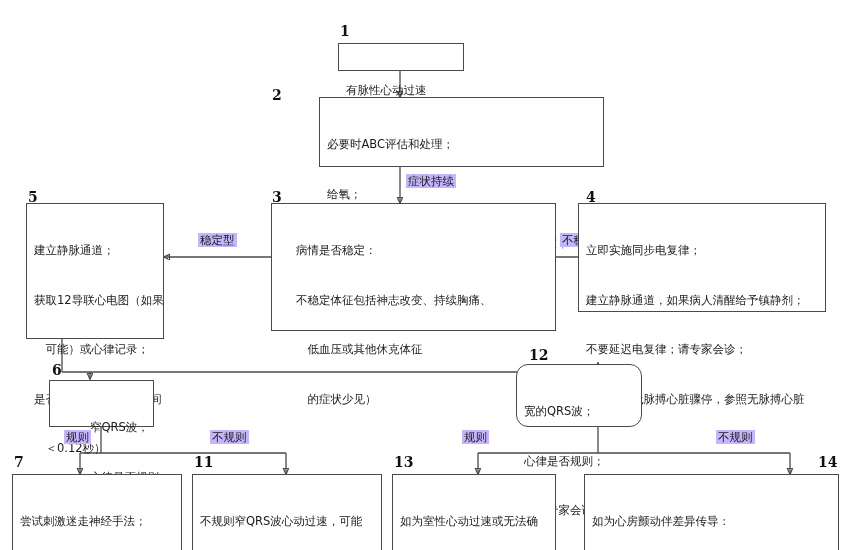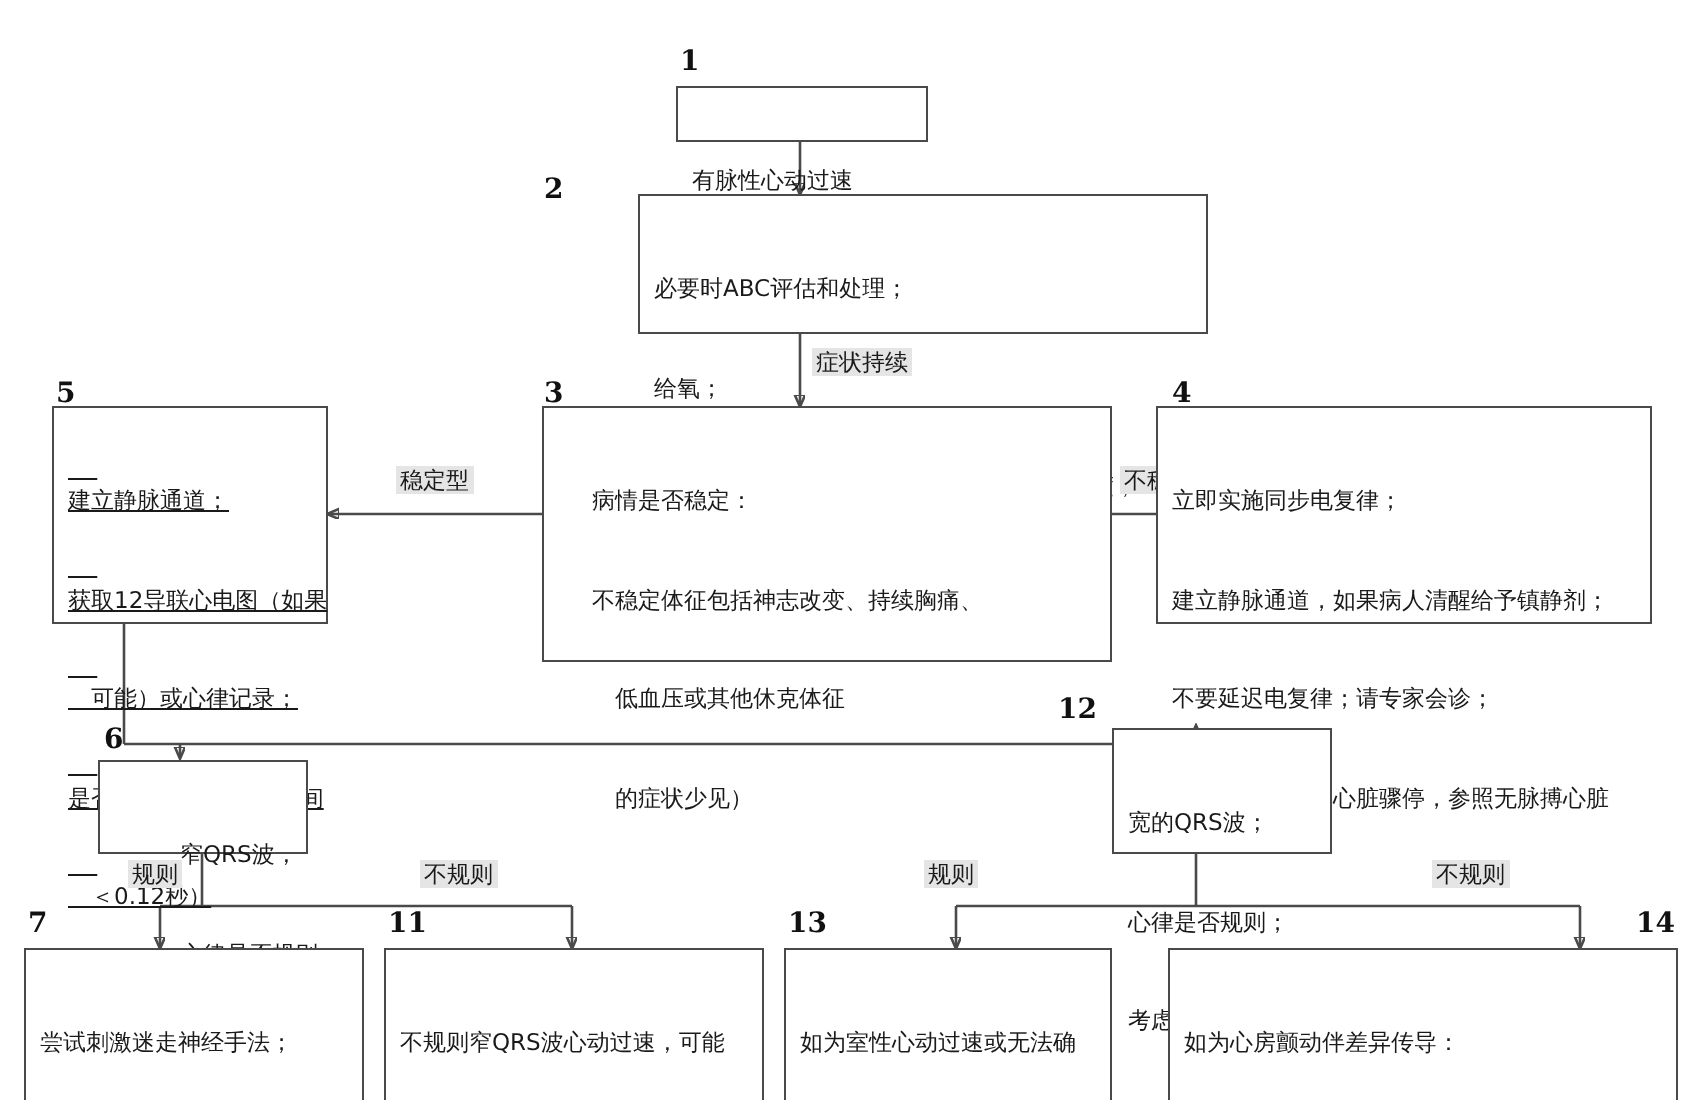--- a/index.html
+++ b/index.html
@@ -41,21 +41,21 @@
     color: #111111;
     font-family: "DejaVu Serif", "Liberation Serif", serif;
     line-height: 14px;
   }
   .edgelabel {
     position: absolute;
     font-size: 11.5px;
     color: #1a1a1a;
     line-height: 14px;
     white-space: pre;
-    background: #e5e5e5;
+    background: #c4b5fd;
     padding: 0 2px;
   }
   svg.wires {
     position: absolute;
     left: 0;
     top: 0;
     width: 853px;
     height: 550px;
     pointer-events: none;
   }
@@ -121,21 +121,21 @@
     <span class="ln">病情是否稳定：</span>
     <span class="ln">不稳定体征包括神志改变、持续胸痛、</span>
     <span class="ln">　低血压或其他休克体征</span>
     <span class="ln">　的症状少见）</span>
   </div>
 
   <div class="edgelabel" style="left:198px; top:233px;">稳定型</div>
   <div class="edgelabel" style="left:560px; top:233px;">不稳定型</div>
 
   <div class="boxnum" style="left:28px; top:190px;">5</div>
-  <div class="box" style="left:26px; top:203px; width:138px; height:109px;text-decoration:underline;">
+  <div class="box" style="left:26px; top:203px; width:138px; height:136px;">
     <span class="ln">建立静脉通道；</span>
     <span class="ln">获取12导联心电图（如果</span>
     <span class="ln">　可能）或心律记录；</span>
     <span class="ln">是否是窄的QRS波（时间</span>
     <span class="ln">　＜0.12秒）</span>
   </div>
 
   <div class="boxnum" style="left:586px; top:190px;">4</div>
 
   <div class="box" style="left:578px; top:203px; width:248px; height:109px;">
@@ -147,21 +147,21 @@
 
   <div class="boxnum" style="left:52px; top:363px;">6</div>
   <div class="box" style="left:49px; top:380px; width:105px; height:47px;padding-left:40px;">
     <span class="ln">窄QRS波，</span>
     <span class="ln">心律是否规则</span>
   </div>
   <div class="edgelabel" style="left:64px; top:430px;">规则</div>
   <div class="edgelabel" style="left:210px; top:430px;">不规则</div>
 
   <div class="boxnum" style="left:529px; top:348px;">12</div>
-  <div class="box" style="left:556px; top:364px; width:110px; height:63px;">
+  <div class="box" style="left:516px; top:364px; width:126px; height:63px;border-radius:12px;">
     <span class="ln">宽的QRS波；</span>
     <span class="ln">心律是否规则；</span>
     <span class="ln">考虑专家会诊</span>
   </div>
   <div class="edgelabel" style="left:462px; top:430px;">规则</div>
   <div class="edgelabel" style="left:716px; top:430px;">不规则</div>
 
   <div class="boxnum" style="left:14px; top:455px;">7</div>
   <div class="box" style="left:12px; top:474px; width:170px; height:80px;">
     <span class="ln">尝试刺激迷走神经手法；</span>

